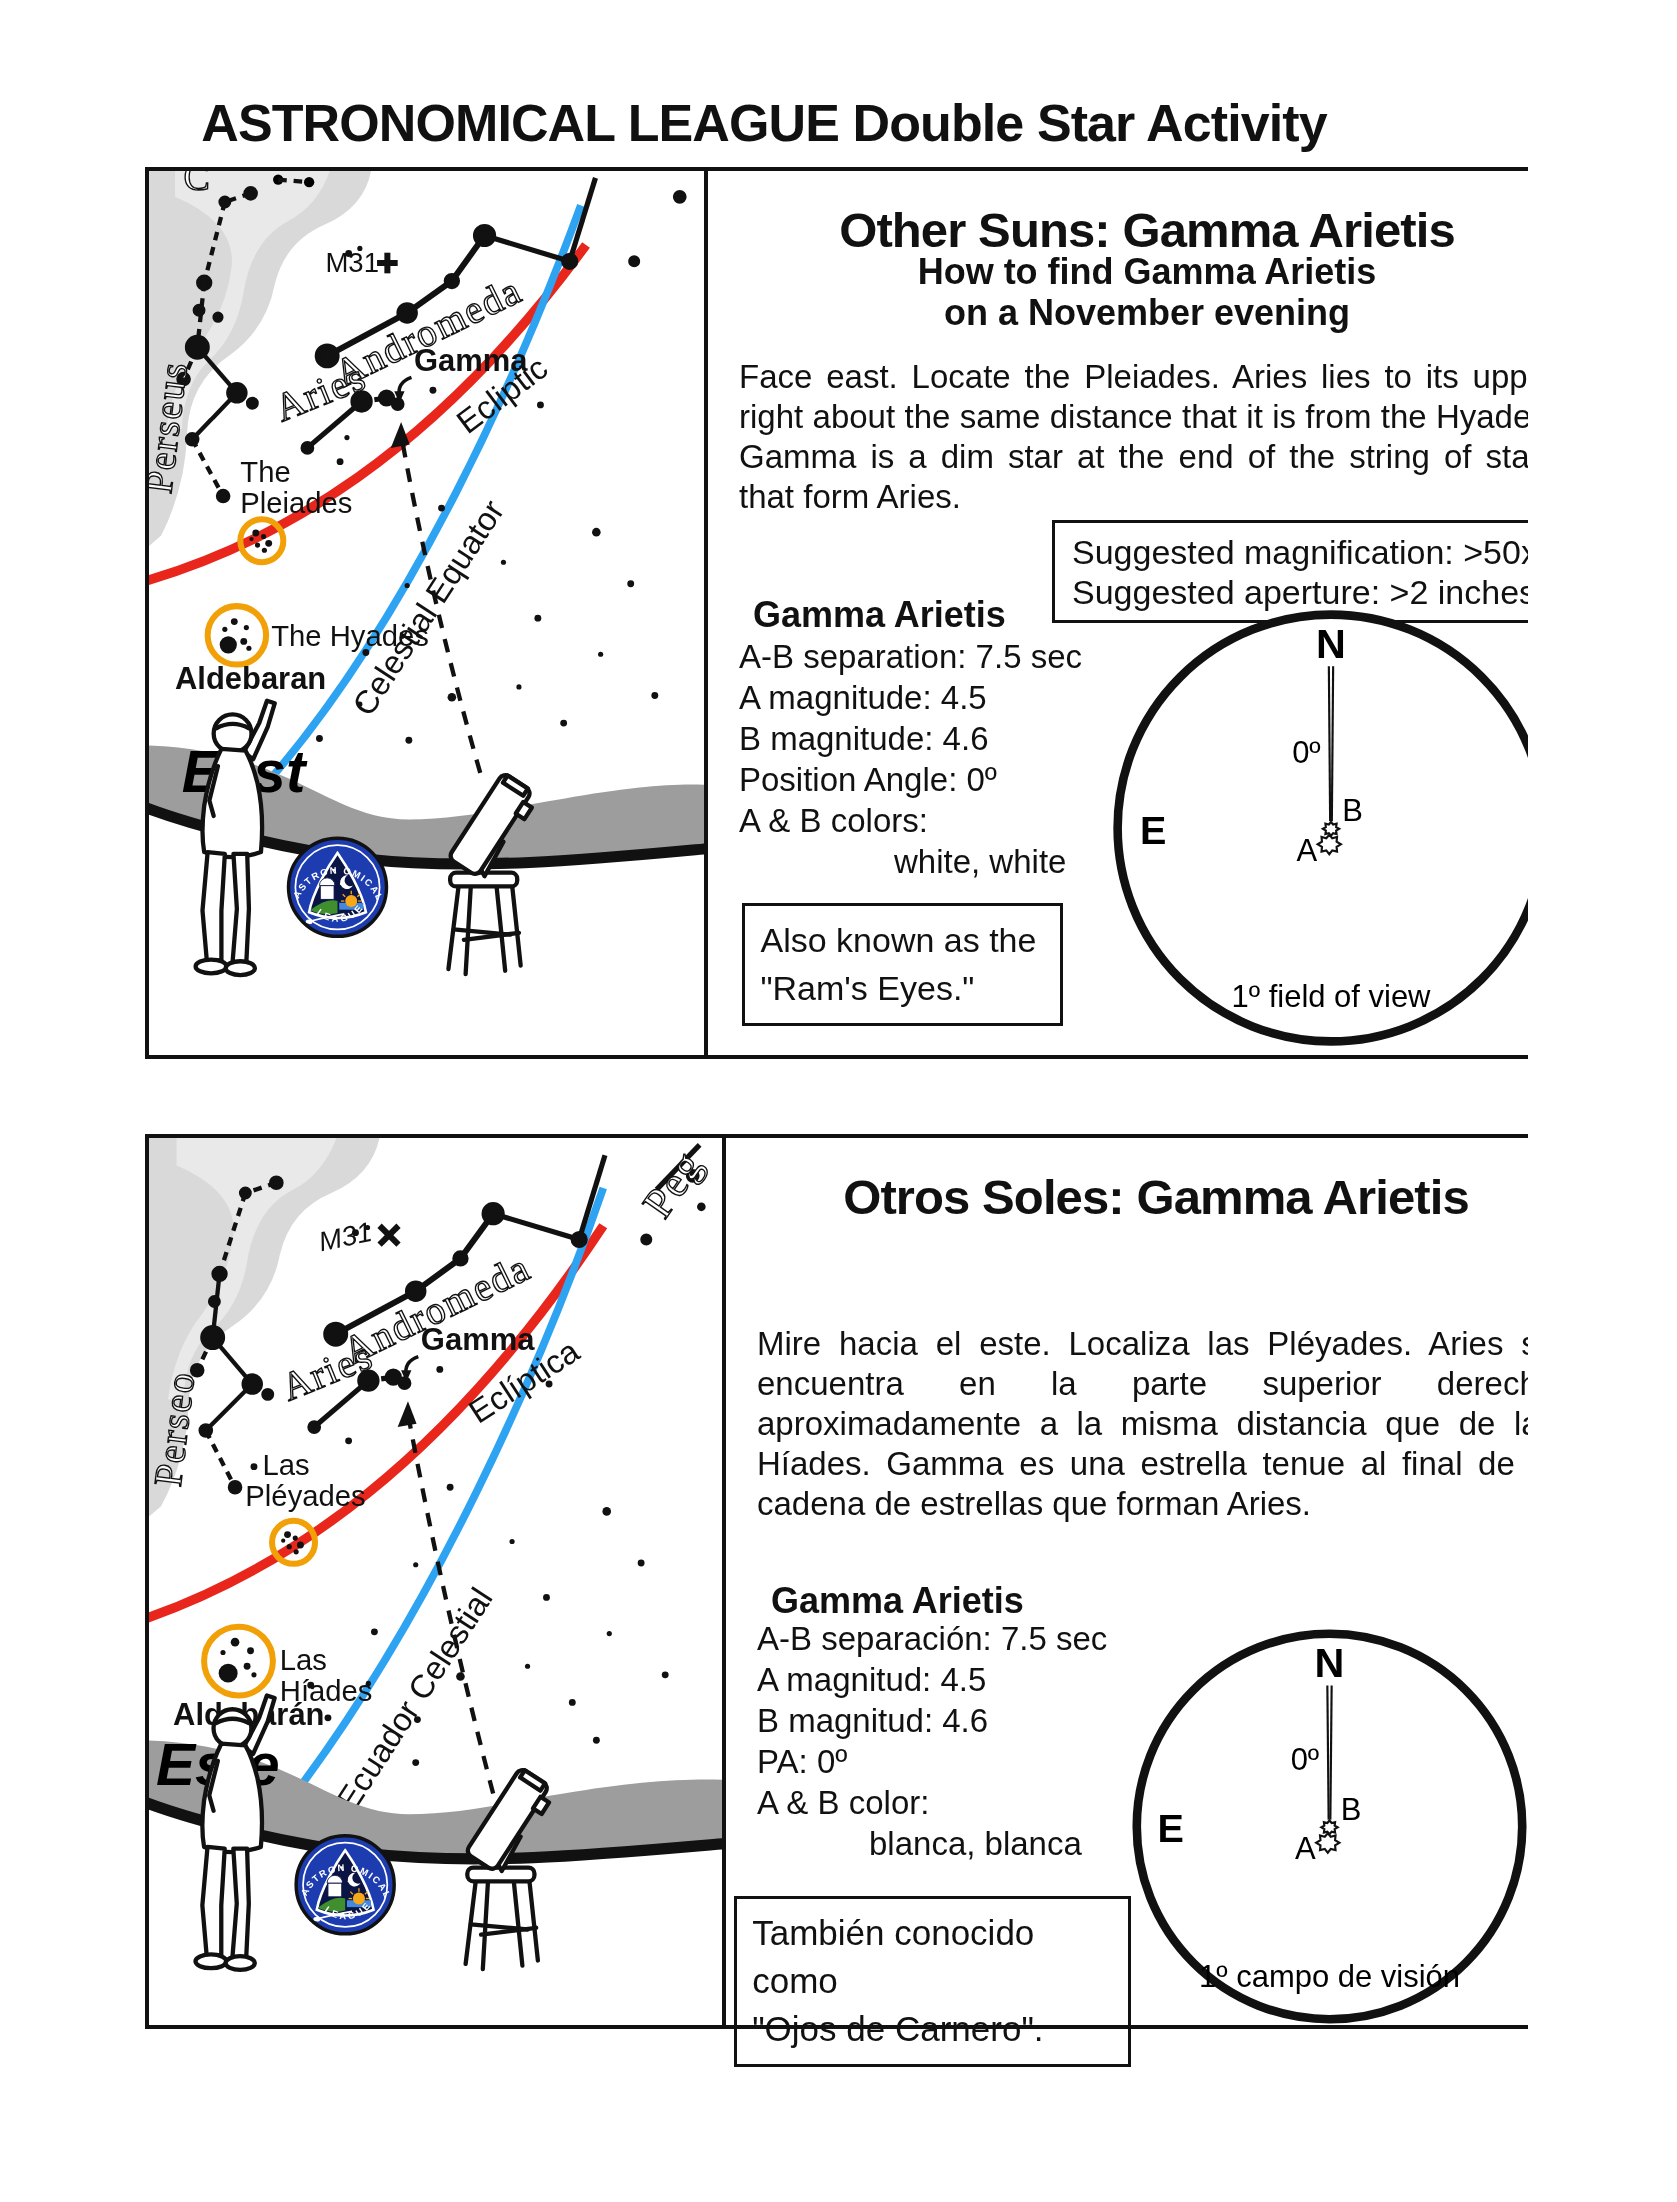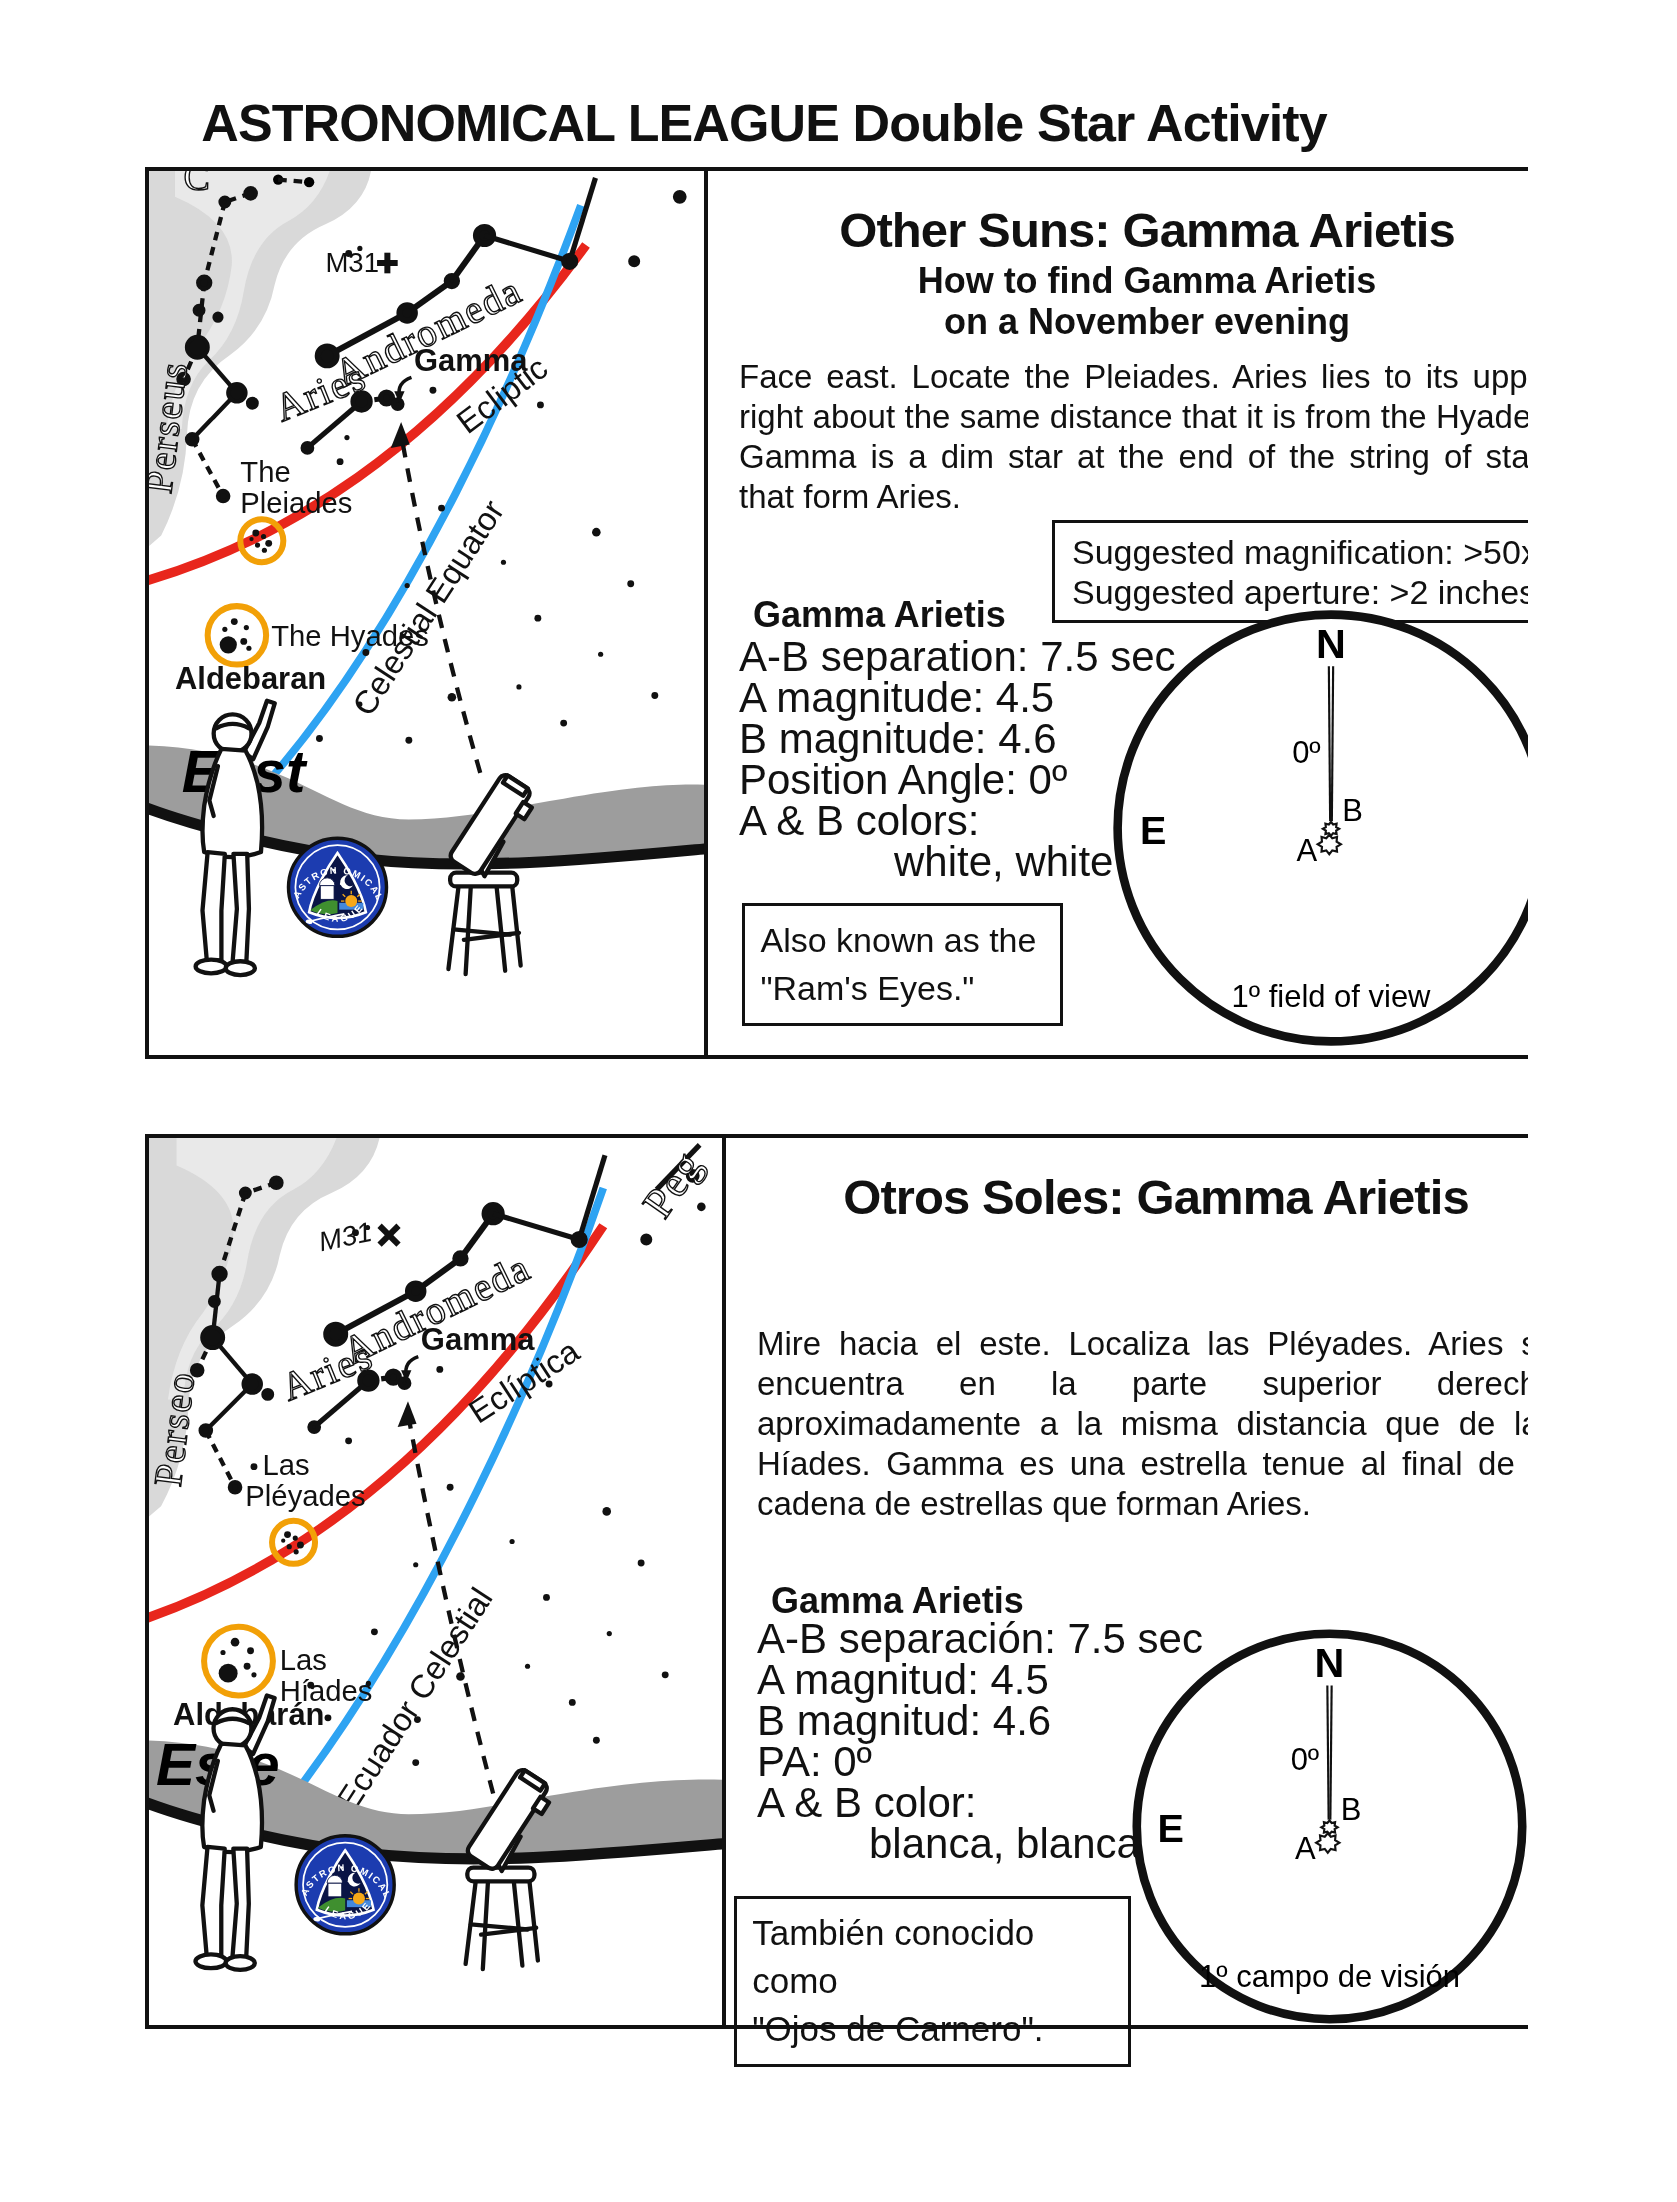--- a/index.html
+++ b/index.html
@@ -10,29 +10,29 @@
   .panel{position:absolute;left:145px;width:1437px;border:4.3px solid #111;background:#fff;}
   .panel1{top:167px;height:884px;}
   .panel2{top:1134px;height:887px;}
   .chart{position:absolute;left:0;top:0;height:100%;border-right:4.3px solid #111;background:#fff;}
   .chart1{width:555px;}
   .chart2{width:573px;}
   .textcol{position:absolute;top:0;right:0;bottom:0;}
   .textcol1{left:559px;}
   .textcol2{left:577px;}
   .col-title{position:absolute;left:0;top:31px;width:100%;text-align:center;font-size:49px;font-weight:bold;letter-spacing:-0.9px;}
-  .col-sub{position:absolute;left:0;top:89px;width:100%;text-align:center;font-size:36px;font-weight:bold;line-height:41px;}
+  .col-sub{position:absolute;left:0;top:80px;width:100%;text-align:center;font-size:36px;font-weight:bold;line-height:41px;}
   .col-body{position:absolute;left:31px;right:29px;top:186px;font-size:33px;line-height:40px;text-align:justify;}
   .sugg-box{border:3.4px solid #111;padding:8.6px 17px;font-size:34px;line-height:40px;white-space:nowrap;}
   .sugg1{position:absolute;left:344px;top:349px;}
   .sugg2{float:right;clear:right;width:423px;margin:5.2px 0 8.6px 20.6px;white-space:normal;}
   .float-spacer{float:right;width:0.9px;height:160px;}
   .star-heading{position:absolute;left:45px;font-size:36px;font-weight:bold;}
   .sh1{top:423px;} .sh2{top:442px;}
-  .facts{position:absolute;left:31px;font-size:42px;line-height:41px;}
+  .facts{position:absolute;left:31px;font-size:33px;line-height:41px;}
   .f1{top:465px;} .f2{top:480px;}
   .indent1{padding-left:155px;} .indent2{padding-left:112px;}
   .note-box{position:absolute;border:3.4px solid #111;padding:10.3px 15.5px;font-size:34px;line-height:48px;}
   .nb1{left:34px;top:732px;width:284px;}
   .nb2{left:7.7px;top:758px;width:360px;font-size:35px;}
   .fov{position:absolute;}
   svg text{font-family:"Liberation Sans",sans-serif;}
   .constel-label{font-family:"Liberation Serif",serif;fill:#fff;stroke:#111;stroke-width:1.6px;}
   .map-label{fill:#111;}
 </style>

